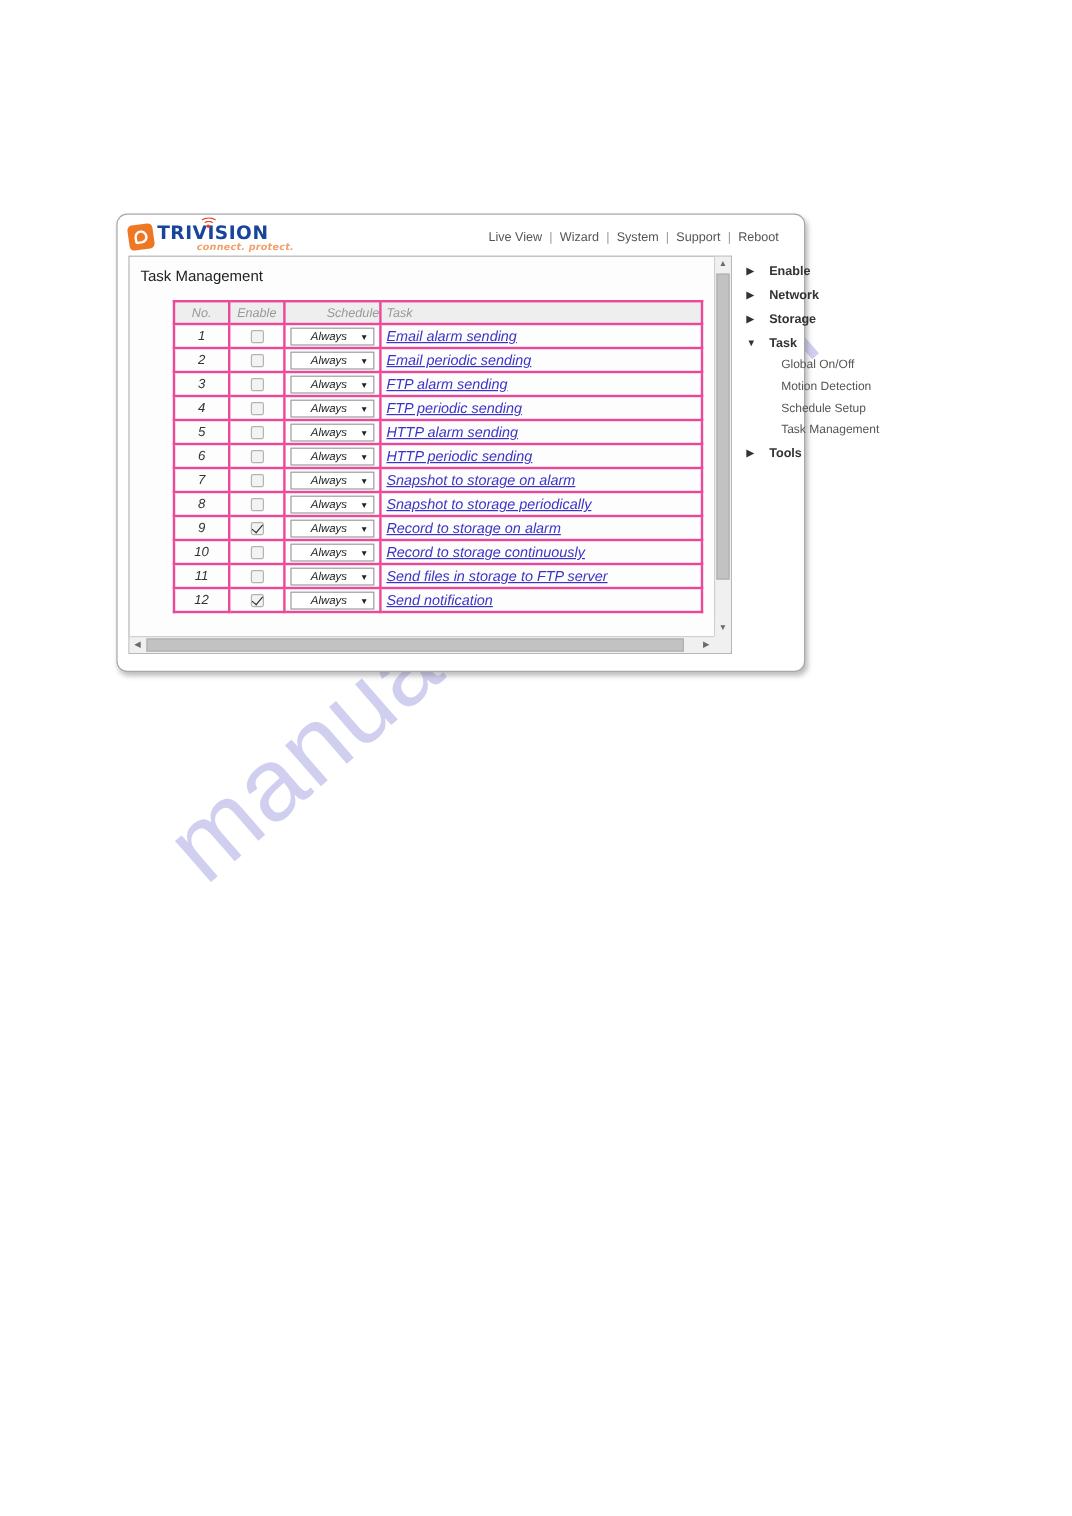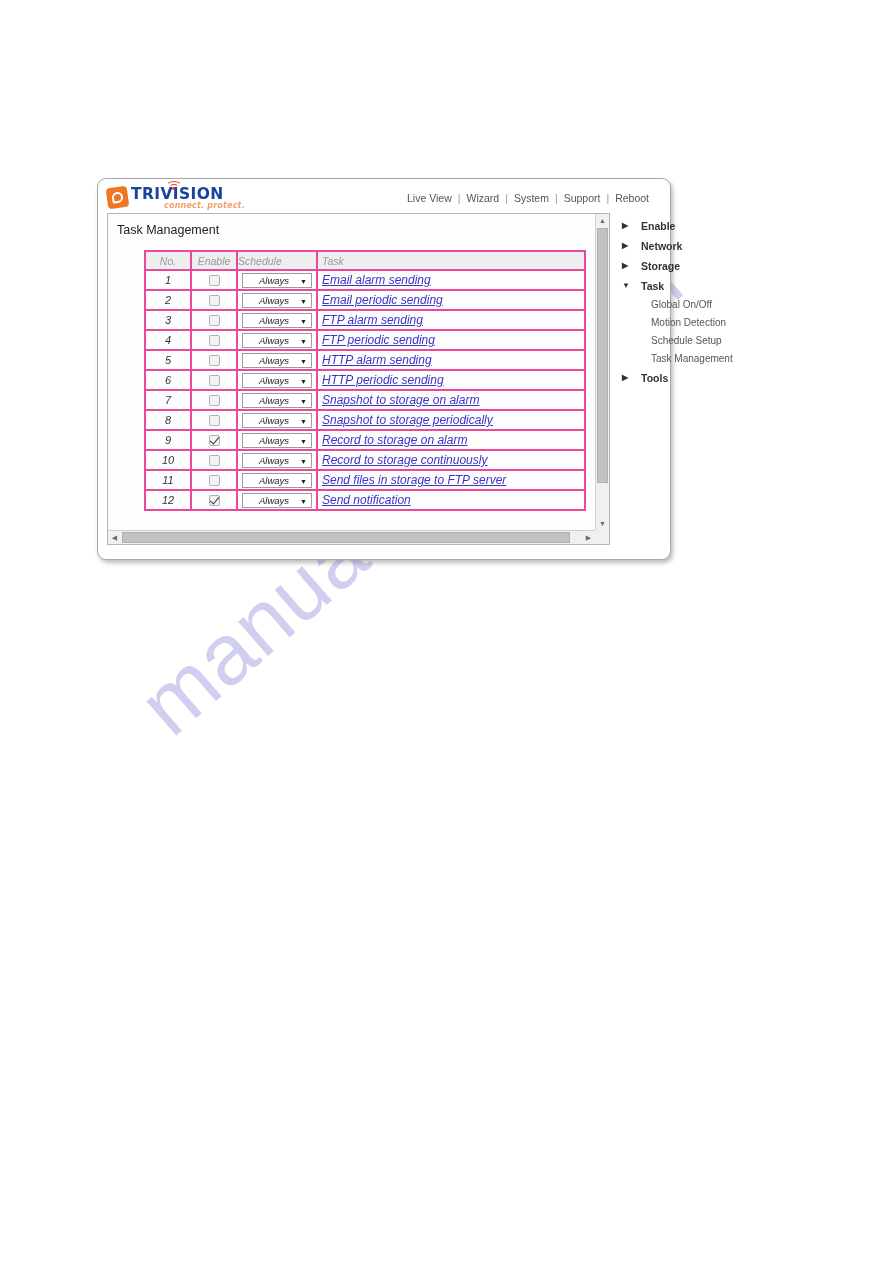--- a/index.html
+++ b/index.html
@@ -198,21 +198,21 @@
   }
   .task-table thead th {
     background: #eeeeee;
     color: #999999;
     font-weight: 400;
     font-size: 10.5px;
     height: 17px;
   }
   .col-no     { width: 44px; text-align: center; }
   .col-enable { width: 44px; text-align: center; }
-  .col-sched  { width: 78px; text-align: left; }
+  .col-sched  { width: 78px; text-align: right; }
   .col-task   { width: 262px; text-align: left; }
   .task-table thead .col-task { padding-left: 4px; }
 
   .task-table tbody td.cell-no {
     text-align: center;
     color: #333333;
     font-size: 11px;
   }
   .task-table tbody td.cell-enable { text-align: center; }
   .task-table tbody td.cell-sched  { text-align: center; }

